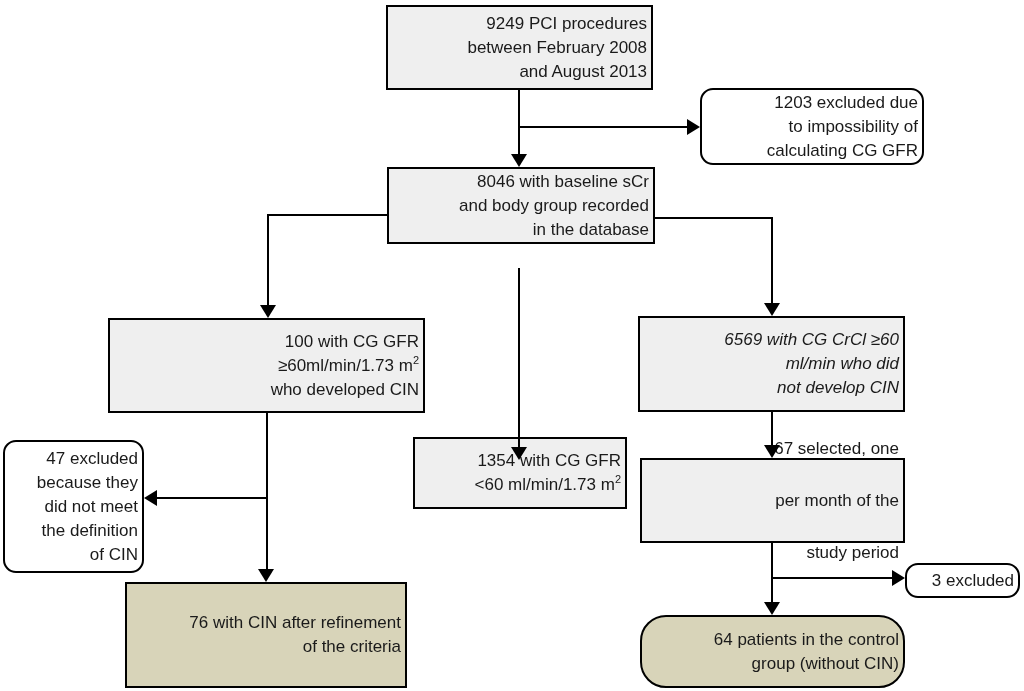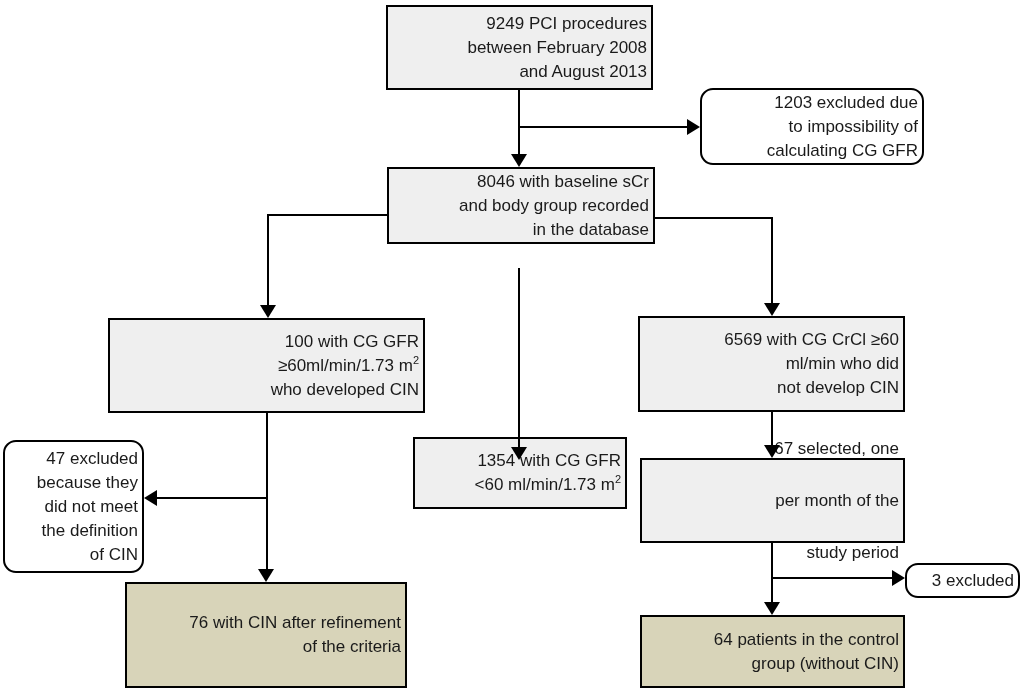--- a/index.html
+++ b/index.html
@@ -79,21 +79,21 @@
       <div>and body group recorded</div>
       <div>in the database</div>
     </div>
 
   <div class="box gray" style="left:108px; top:318px; width:317px; height:95px;">
       <div>100 with CG GFR</div>
       <div>≥60ml/min/1.73 m<sup>2</sup></div>
       <div>who developed CIN</div>
     </div>
 
-  <div class="box gray" style="left:638px; top:316px; width:267px; height:96px;">
+  <div class="box gray" style="left:638px; top:316px; width:267px; height:96px;font-style:italic;">
       <div>6569 with CG CrCl ≥60</div>
       <div>ml/min who did</div>
       <div>not develop CIN</div>
     </div>
 
   <div class="box white" style="left:3px;   top:432px; width:141px; height:133px;margin-top:8px;">
       <div>47 excluded</div>
       <div>because they</div>
       <div>did not meet</div>
       <div>the definition</div>
@@ -113,21 +113,21 @@
 
   <div class="box white" style="left:905px; top:563px; width:115px; height:35px; line-height:18px;">
       <div>3 excluded</div>
     </div>
 
   <div class="box tan" style="left:125px; top:582px; width:282px; height:106px;">
       <div>76 with CIN after refinement</div>
       <div>of the criteria</div>
     </div>
 
-  <div class="box tan" style="left:640px; top:615px; width:265px; height:73px;">
+  <div class="box tan" style="left:640px; top:615px; width:265px; height:73px;border-radius:26px;">
       <div>64 patients in the control</div>
       <div>group (without CIN)</div>
     </div>
 
   <div class="line" style="left:518px; top:90px; width:2px; height:66px;"></div>
   <div class="arrow down" style="left:511px; top:154px;"></div>
 
   <div class="line" style="left:519px; top:126px; width:168px; height:2px;"></div>
   <div class="arrow right" style="left:687px; top:119px;"></div>
 

